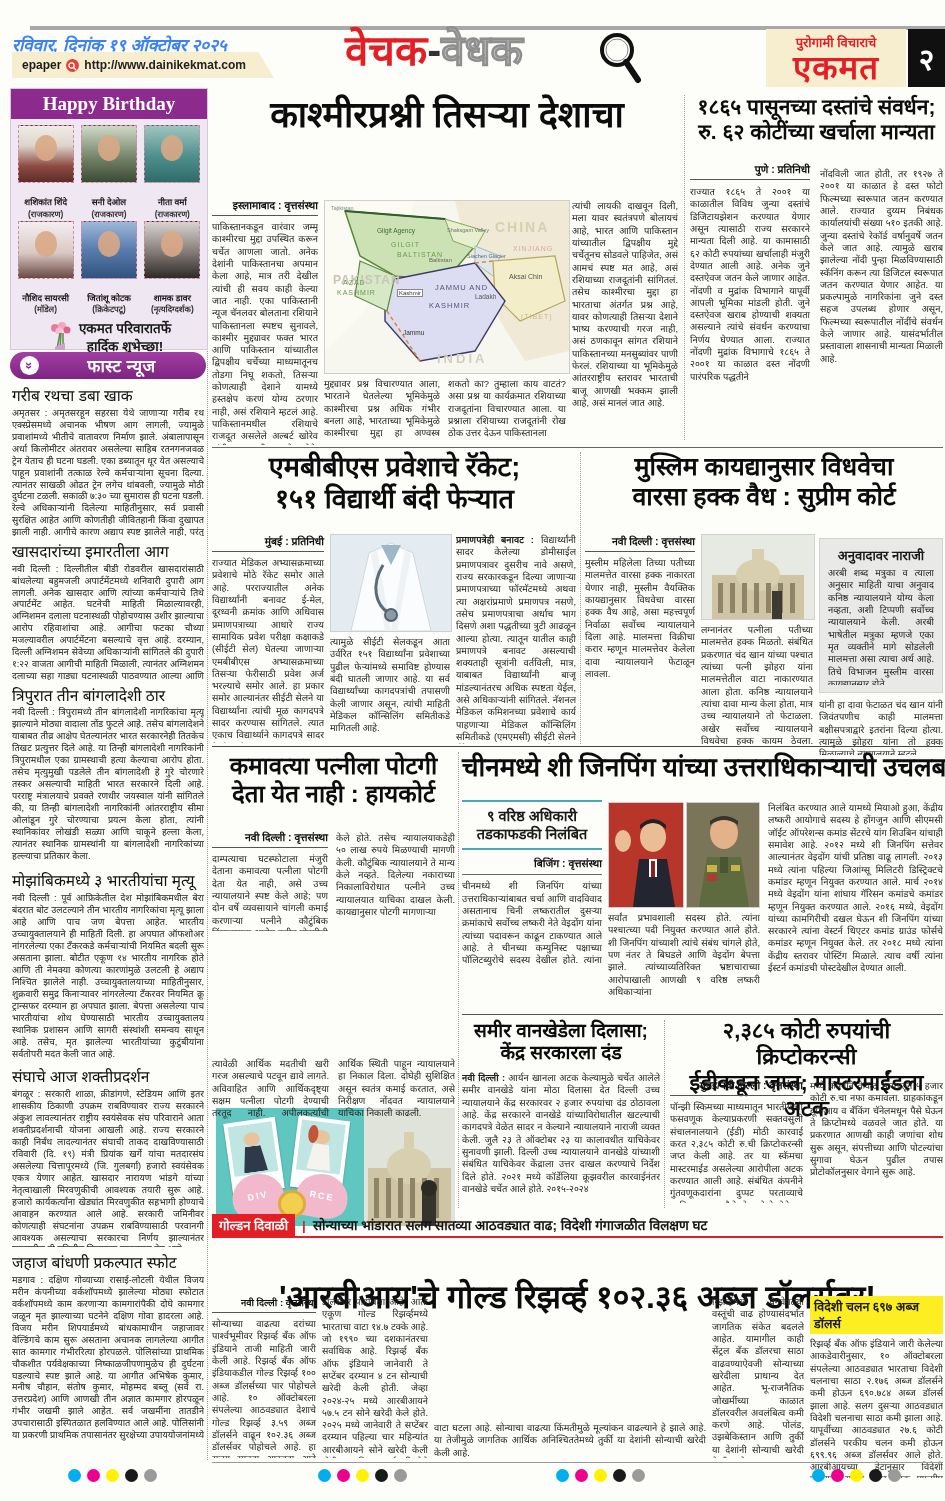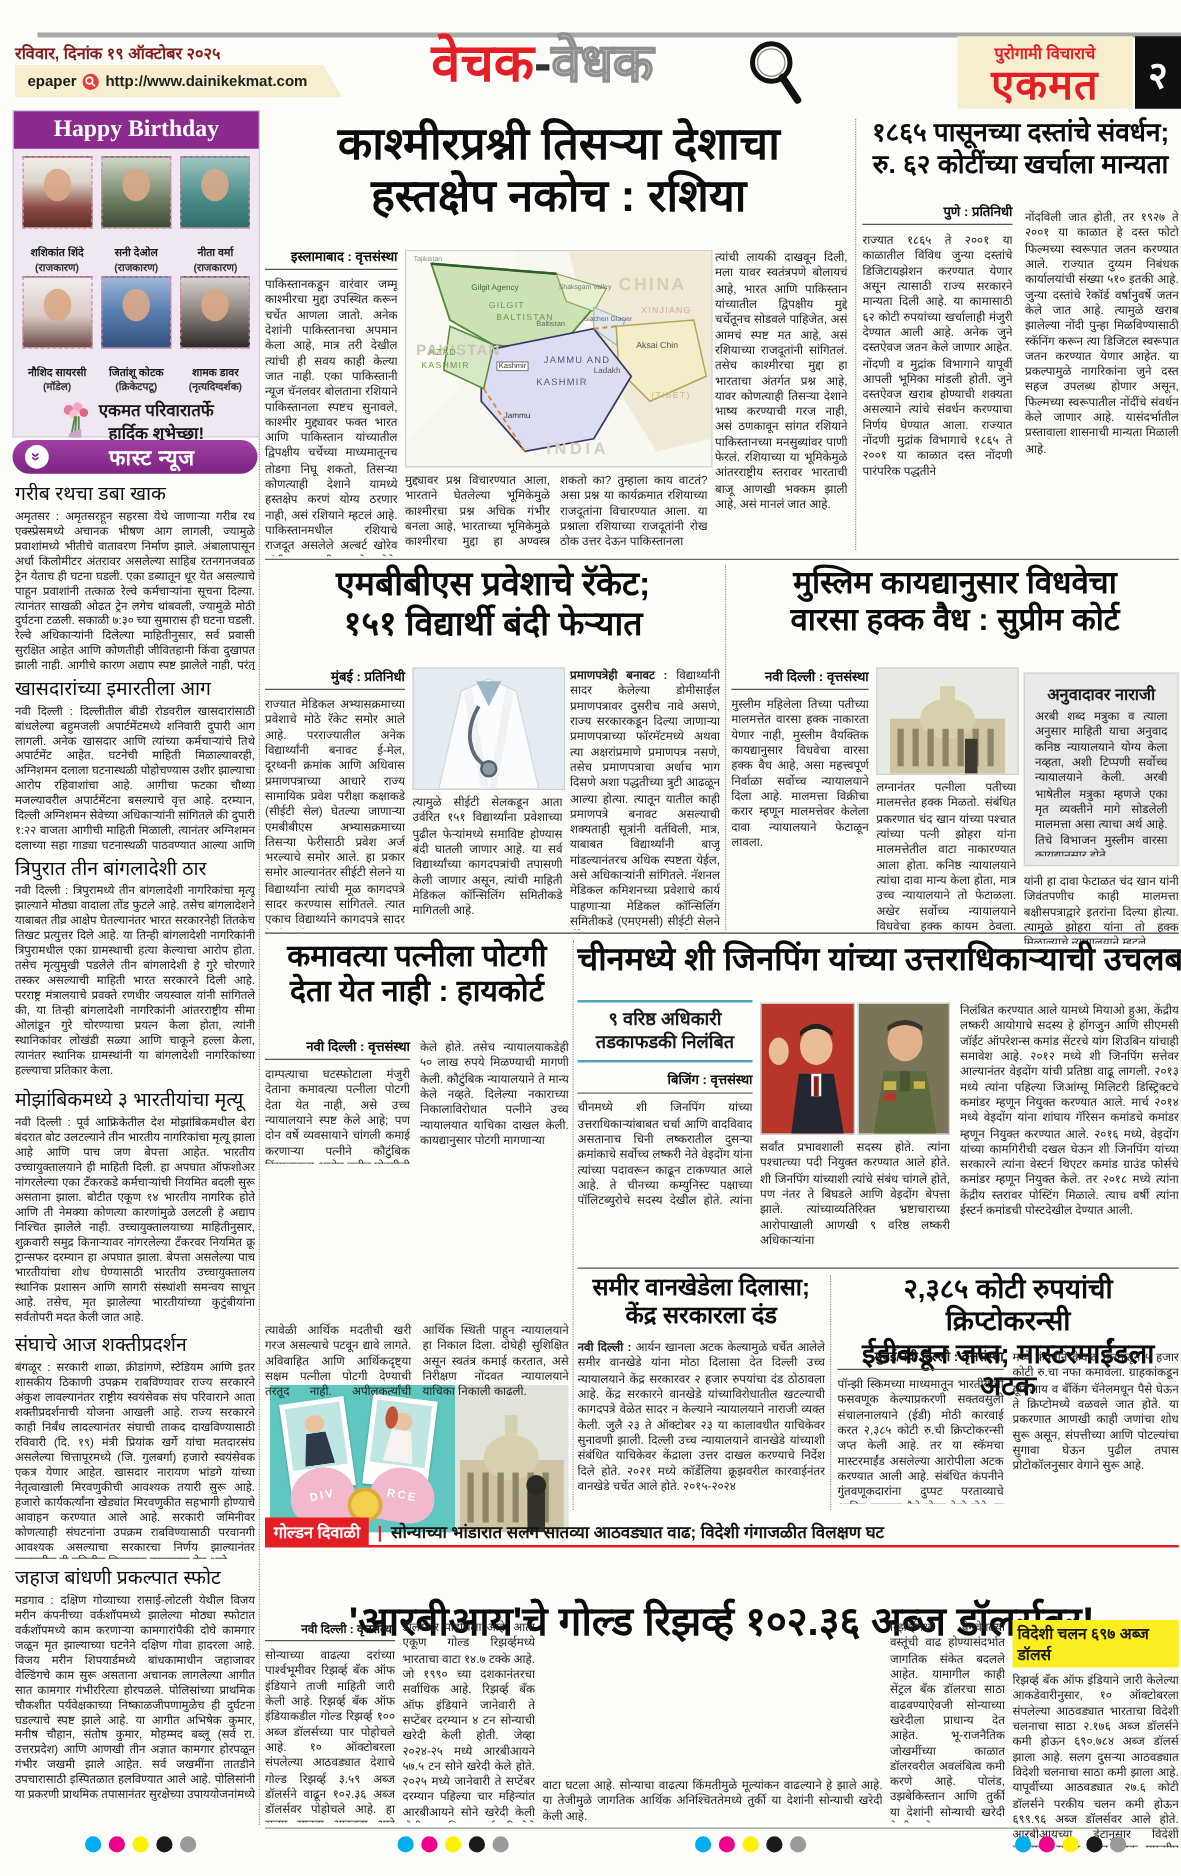--- a/index.html
+++ b/index.html
@@ -10,21 +10,21 @@
   .center{text-align:center;}
   .body-txt{font-size:9.4px;line-height:1.31;text-align:justify;color:#222;overflow:hidden;}
   .cols2{column-count:2;column-gap:9px;}
   .headline{font-weight:800;color:#0c0c0c;line-height:1.18;}
   .byline{font-weight:bold;font-size:10.5px;text-align:right;color:#111;}
   .byline-rule{border-bottom:1px solid #555;padding-bottom:3px;margin-bottom:5px;}
   .hrule{background:#666;height:1px;}
   .vdot{border-left:1px dotted #9a9a9a;width:0;}
   
   .topbar{background:#a8a8a8;height:4px;}
-  .datetxt{font-size:13px;font-weight:bold;color:#7f1d1d;}
+  .datetxt{font-size:17px;font-weight:bold;color:#3b82f6;font-style:italic;}
   .cream{background:#f6eecf;}
   .epaper-strip{clip-path:polygon(0 0,94% 0,100% 100%,0 100%);display:flex;align-items:center;gap:5px;padding-left:10px;}
   .epaper-url{font-size:12px;font-weight:bold;color:#222;text-decoration:none;}
   .mast-red{color:#e31e24;font-weight:800;}
   .mast-gray{color:#cdcdcd;font-weight:800;-webkit-text-stroke:1.3px #8f8f8f;}
   .pgbox{background:#101010;color:#fff;display:flex;align-items:center;justify-content:center;font-size:30px;font-weight:bold;}
   
   .bd-box{background:#efe7f2;border:1px solid #d8c7de;}
   .bd-head{background:#8d2a8d;color:#fff;font-family:"Liberation Serif","DejaVu Serif",serif;
            font-weight:bold;font-size:19px;text-align:center;line-height:30px;height:30px;}
@@ -178,21 +178,20 @@
       <div class="fn-body" style="height:158px;">बंगळूर : सरकारी शाळा, क्रीडांगणे, स्टेडियम आणि इतर शासकीय ठिकाणी उपक्रम राबविण्यावर राज्य सरकारने अंकुश लावल्यानंतर राष्ट्रीय स्वयंसेवक संघ परिवाराने आता शक्तीप्रदर्शनाची योजना आखली आहे. राज्य सरकारने काही निर्बंध लादल्यानंतर संघाची ताकद दाखविण्यासाठी रविवारी (दि. १९) मंत्री प्रियांक खर्गे यांचा मतदारसंघ असलेल्या चित्तापूरमध्ये (जि. गुलबर्गा) हजारो स्वयंसेवक एकत्र येणार आहेत. खासदार नारायण भांडगे यांच्या नेतृत्वाखाली मिरवणुकीची आवश्यक तयारी सुरू आहे. हजारो कार्यकर्त्यांना खेड्यांत मिरवणुकीत सहभागी होण्याचे आवाहन करण्यात आले आहे. सरकारी जमिनीवर कोणत्याही संघटनांना उपक्रम राबविण्यासाठी परवानगी आवश्यक असल्याचा सरकारचा निर्णय झाल्यानंतर राज्यातील ही पहिलीच मिरवणूक काढण्यात येत आहे.</div>
     </div>
     <div>
       <div class="fn-item-h">जहाज बांधणी प्रकल्पात स्फोट</div>
       <div class="fn-body" style="height:166px;">मडगाव : दक्षिण गोव्याच्या रासाई-लोटली येथील विजय मरीन कंपनीच्या वर्कशॉपमध्ये झालेल्या मोठ्या स्फोटात वर्कशॉपमध्ये काम करणाऱ्या कामगारांपैकी दोघे कामगार जळून मृत झाल्याच्या घटनेने दक्षिण गोवा हादरला आहे. विजय मरीन शिपयार्डमध्ये बांधकामाधीन जहाजावर वेल्डिंगचे काम सुरू असताना अचानक लागलेल्या आगीत सात कामगार गंभीररित्या होरपळले. पोलिसांच्या प्राथमिक चौकशीत पर्यवेक्षकाच्या निष्काळजीपणामुळेच ही दुर्घटना घडल्याचे स्पष्ट झाले आहे. या आगीत अभिषेक कुमार, मनीष चौहान, संतोष कुमार, मोहम्मद बब्लू (सर्व रा. उत्तरप्रदेश) आणि आणखी तीन अज्ञात कामगार होरपळून गंभीर जखमी झाले आहेत. सर्व जखमींना तातडीने उपचारासाठी इस्पितळात हलविण्यात आले आहे. पोलिसांनी या प्रकरणी प्राथमिक तपासानंतर सुरक्षेच्या उपाययोजनांमध्ये मोठ्या त्रुटी आढळल्याचे सांगितले.</div>
     </div>
   </div>
 
   <div class="abs headline center" style="left:212px;top:94px;width:470px;font-size:36px;">
     <div>काश्मीरप्रश्नी तिसऱ्या देशाचा</div>
-    <div>हस्तक्षेप नकोच : रशिया</div>
   </div>
   <div class="abs" style="left:212px;top:198px;width:106px;">
     <div class="byline byline-rule">इस्लामाबाद : वृत्तसंस्था</div>
     <div class="body-txt" style="height:224px;">पाकिस्तानकडून वारंवार जम्मू काश्मीरचा मुद्दा उपस्थित करून चर्चेत आणला जातो. अनेक देशांनी पाकिस्तानचा अपमान केला आहे, मात्र तरी देखील त्यांची ही सवय काही केल्या जात नाही. एका पाकिस्तानी न्यूज चॅनलवर बोलताना रशियाने पाकिस्तानला स्पष्टच सुनावले, काश्मीर मुद्द्यावर फक्त भारत आणि पाकिस्तान यांच्यातील द्विपक्षीय चर्चेच्या माध्यमातूनच तोडगा निघू शकतो, तिसऱ्या कोणत्याही देशाने यामध्ये हस्तक्षेप करणं योग्य ठरणार नाही, असं रशियाने म्हटलं आहे. पाकिस्तानमधील रशियाचे राजदूत असलेले अल्बर्ट खोरेव यांनी सहभागी झाले होते, त्यावेळी त्यांना काश्मीरच्या</div>
   </div>
 
   <div class="abs imgbox" style="left:324px;top:200px;width:244px;height:172px;background:#f7f6ef;">
     <svg width="244" height="172" viewBox="0 0 244 172">
       <rect width="244" height="172" fill="#f7f6ef"></rect>
       <path d="M130 0 L244 0 L244 150 L200 160 L175 120 L160 80 L140 40 Z" fill="#efe9d6"></path>

